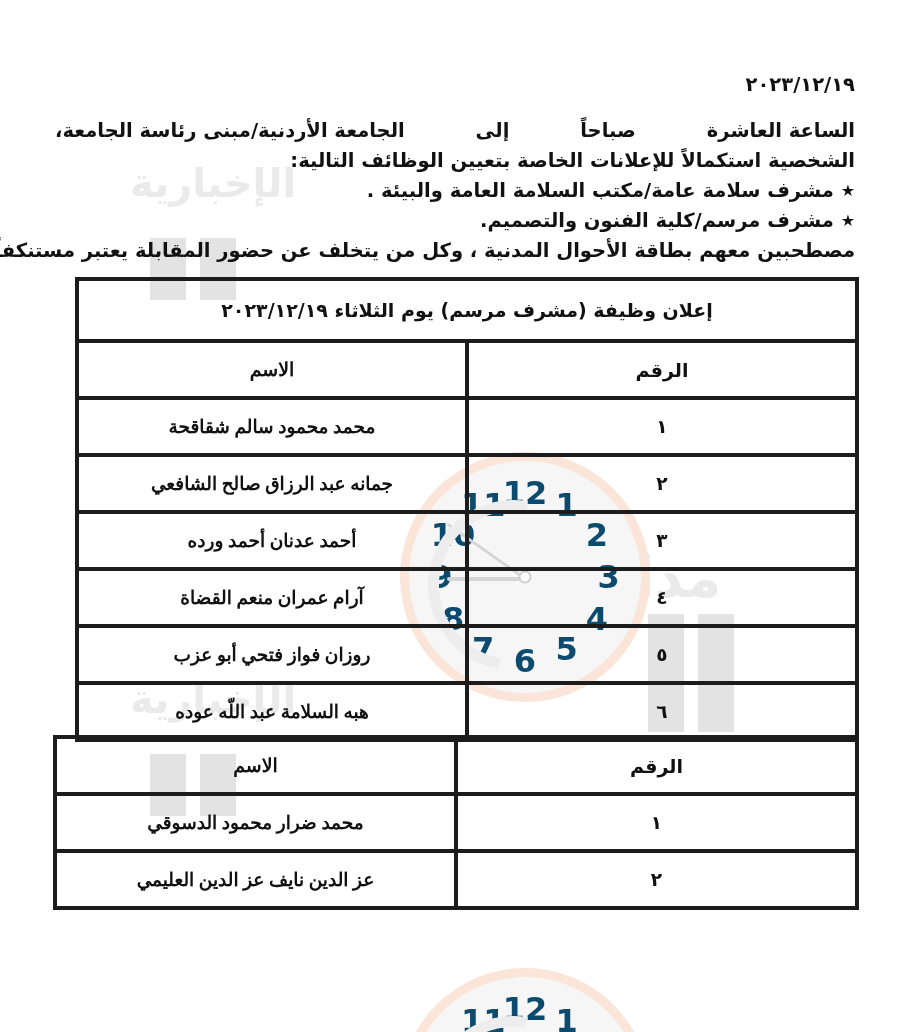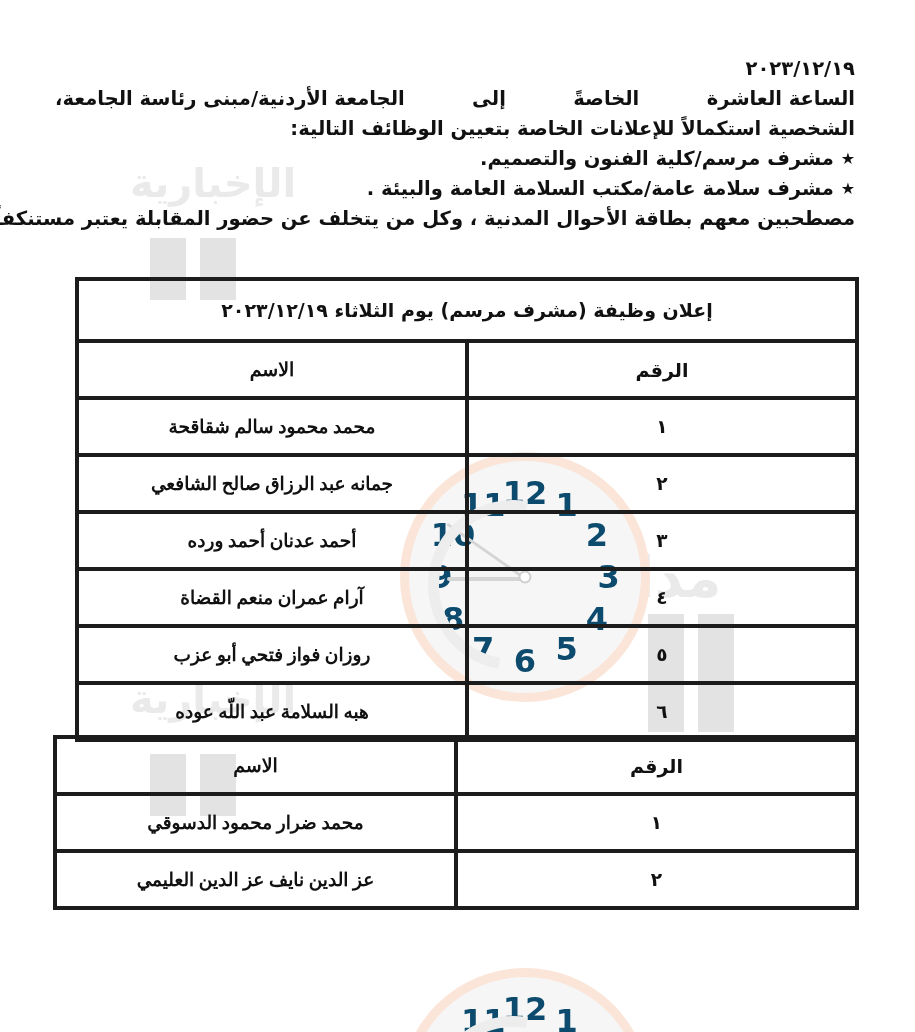--- a/index.html
+++ b/index.html
@@ -125,21 +125,21 @@
     font-weight: bold;
     color: #111111;
     line-height: 30px;
     white-space: nowrap;
   }
   .intro-line.justified {
     display: flex;
     justify-content: space-between;
     white-space: normal;
   }
-  .intro-line.justified > span { white-space: nowrap; }
+  .intro-line.justified > span { white-space: nowrap; margin-top: 16px; }
 
   .bullet-line {
     font-size: 19.5px;
     font-weight: bold;
     color: #111111;
     line-height: 30px;
     text-align: right;
     white-space: nowrap;
   }
   .bullet-star {
@@ -253,37 +253,37 @@
 
 <div id="content-layer">
 
   <div id="intro-block">
     <div class="intro-line justified">
       <span>٢٠٢٣/١٢/١٩</span>
     </div>
 
     <div class="intro-line justified">
       <span>الساعة العاشرة</span>
-      <span>الخاصةً</span>
+      <span>صباحاً</span>
       <span>إلى</span>
       <span>الجامعة الأردنية/مبنى رئاسة الجامعة،</span>
     </div>
 
     <div class="intro-line">الشخصية استكمالاً للإعلانات الخاصة بتعيين الوظائف التالية:</div>
+
+    <div class="bullet-line">
+      <span class="bullet-star">★</span>
+      <span>مشرف سلامة عامة/مكتب السلامة العامة والبيئة .</span>
+    </div>
 
     <div class="bullet-line">
       <span class="bullet-star">★</span>
       <span>مشرف مرسم/كلية الفنون والتصميم.</span>
     </div>
 
-    <div class="bullet-line">
-      <span class="bullet-star">★</span>
-      <span>مشرف سلامة عامة/مكتب السلامة العامة والبيئة .</span>
-    </div>
-
     <div class="note-line">مصطحبين معهم بطاقة الأحوال المدنية ، وكل من يتخلف عن حضور المقابلة يعتبر مستنكفاً.</div>
   </div>
 
   <table class="ann-table" id="table-mersam">
     <tbody>
       <tr>
         <td class="title-cell" colspan="2">إعلان وظيفة (مشرف مرسم) يوم الثلاثاء ٢٠٢٣/١٢/١٩</td>
       </tr>
       <tr>
         <td class="col-head num-col">الرقم</td>

